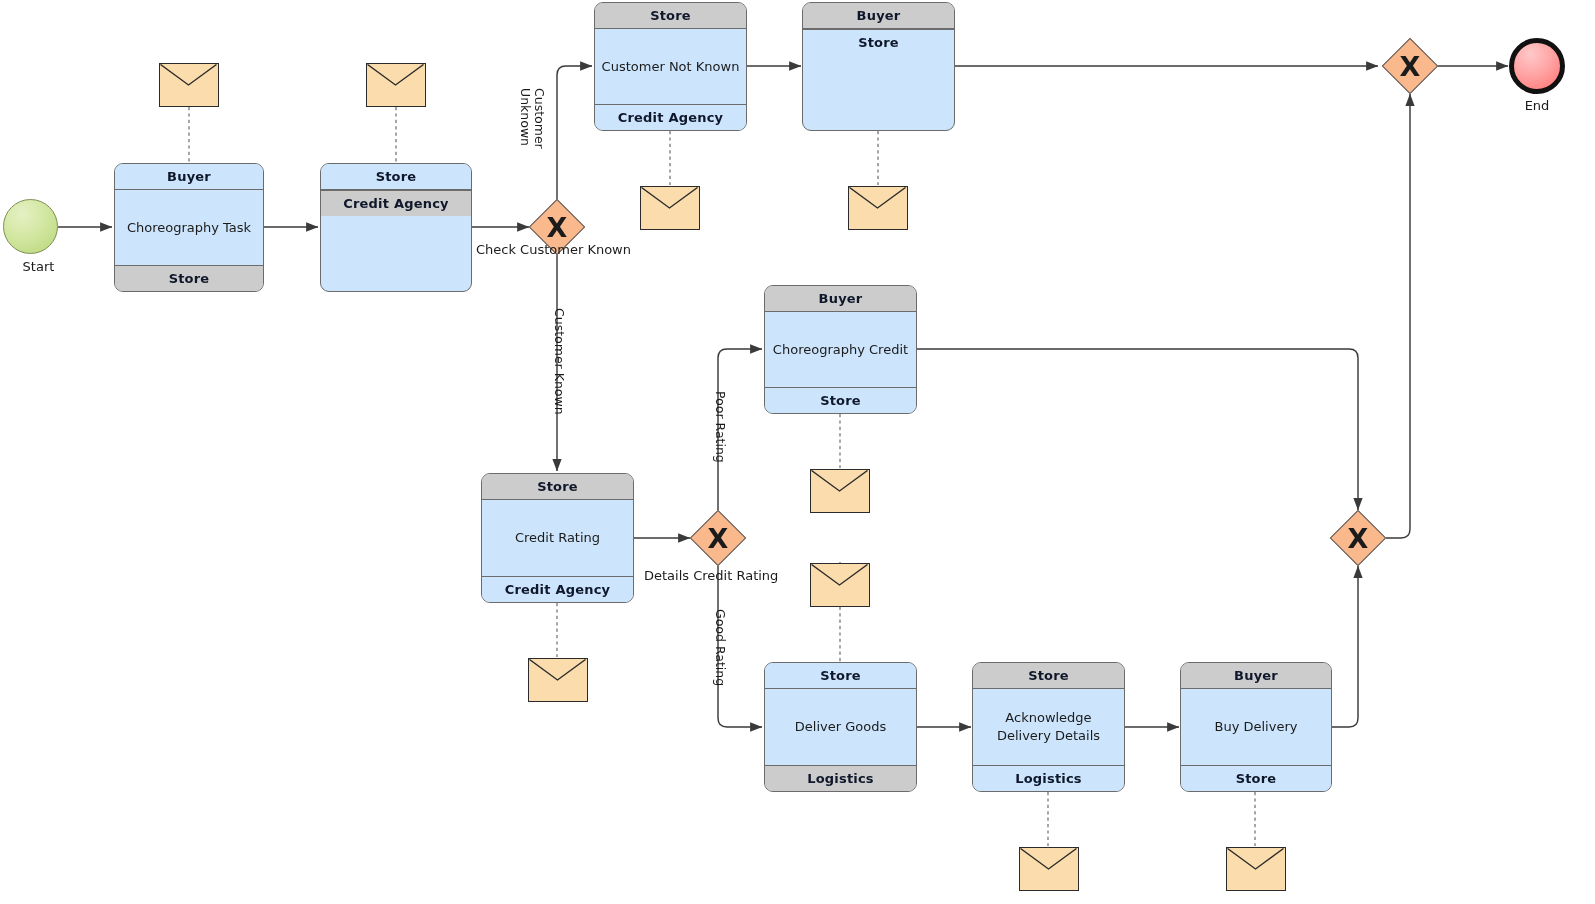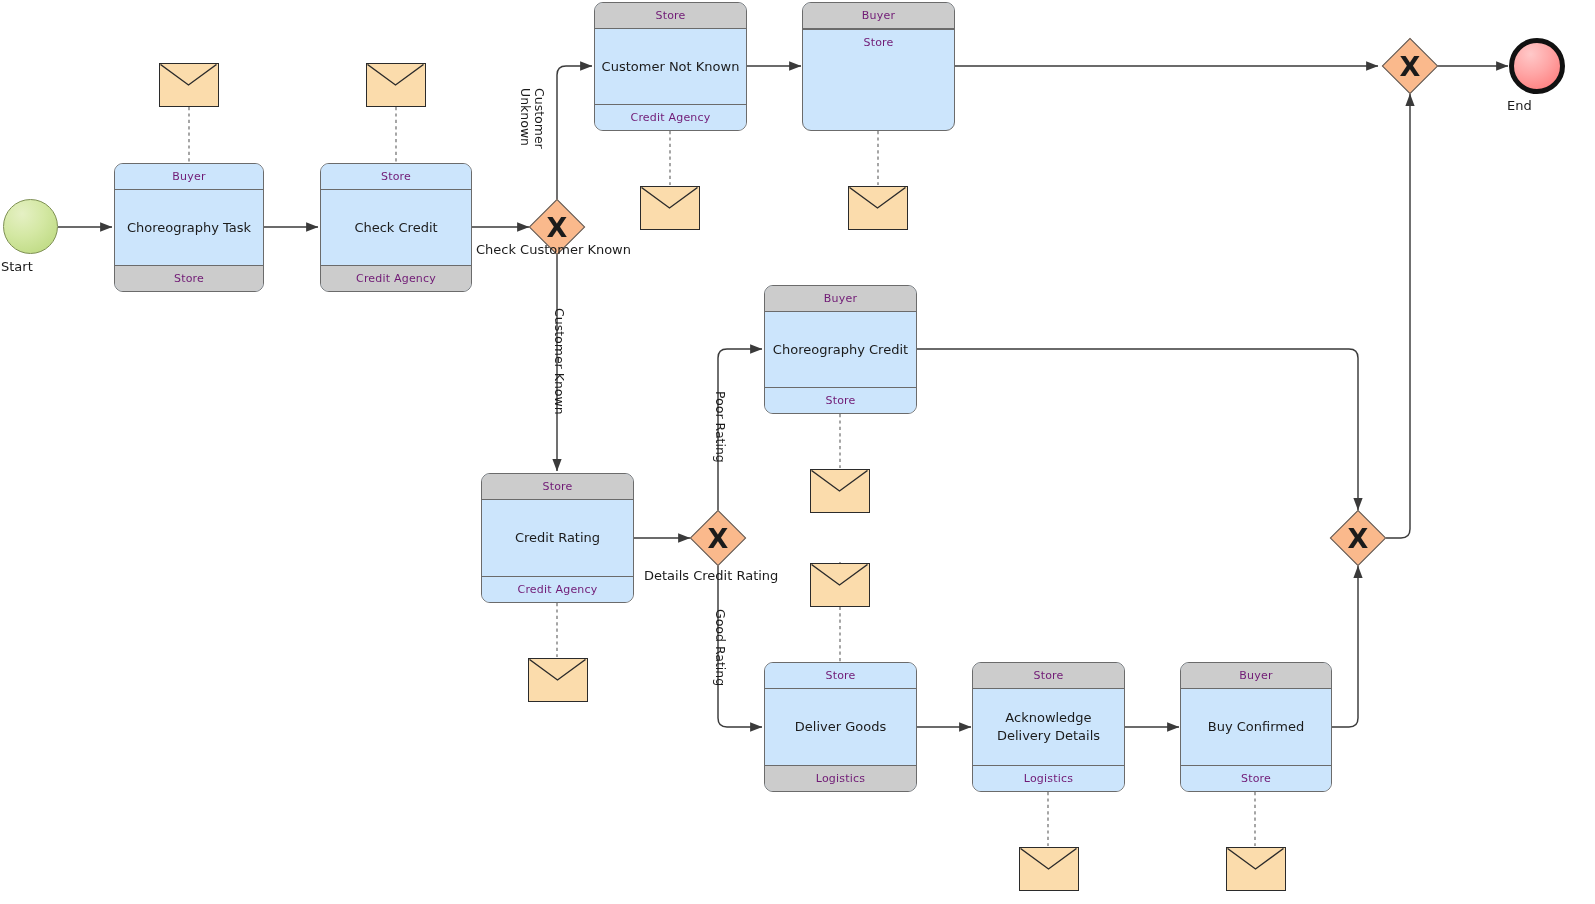--- a/index.html
+++ b/index.html
@@ -39,24 +39,25 @@
     flex-direction: column;
     box-shadow: 0 0 0 0 rgba(0,0,0,0);
   }
   .band {
     box-sizing: border-box;
     height: 26px;
     flex: 0 0 26px;
     display: flex;
     align-items: center;
     justify-content: center;
-    font-size: 11px;
-    color: #701a75;
+    font-size: 13px;
+    color: #0f172a;
     letter-spacing: .2px;
     white-space: nowrap;
+    font-weight: bold;
   }
   .band.top    { border-bottom: 1px solid #6b6b6b; }
   .band.bottom { border-top: 1px solid #6b6b6b; }
   .band.gray   { background: #cccccc; }
   .band.blue   { background: #cce5fc; }
   .ch-body {
     flex: 1 1 auto;
     background: #cce5fc;
     display: flex;
     align-items: center;
@@ -82,20 +83,21 @@
   }
   .event.end {
     border: 5px solid #111111;
     background: radial-gradient(circle at 36% 24%, #ffc9c9 0%, #ffa5a5 45%, #ff7272 100%);
   }
   .event-label {
     position: absolute;
     font-size: 13px;
     color: #1b1b1b;
     white-space: nowrap;
+    text-align: center;
   }
 
   
   .gateway {
     position: absolute;
     width: 56px;
     height: 56px;
   }
   .gateway .diamond {
     position: absolute;
@@ -205,21 +207,21 @@
       <path d="M878,131 L878,185"></path>
       <path d="M840,414 L840,468"></path>
       <path d="M557,603 L557,657"></path>
       <path d="M840,562 L840,662"></path>
       <path d="M1048,792 L1048,846"></path>
       <path d="M1255,792 L1255,846"></path>
     </g>
   </svg>
 
   <div class="event start" style="left:3px; top:199px; width:55px; height:55px;"></div>
-  <div class="event-label" style="left:1px; top:259px; width:61px;">Start</div>
+  <div class="event-label" style="left:8px; top:259px; width:61px;">Start</div>
 
   <div class="event end" style="left:1509px; top:38px; width:56px; height:56px;"></div>
   <div class="event-label" style="left:1507px; top:98px; width:60px;">End</div>
 
   <div class="gateway" style="left:529px; top:199px;">
     <div class="diamond"></div>
     <div class="xmark">X</div>
   </div>
   <div class="gw-label" style="left:476px; top:242px;">Check Customer Known</div>
 
@@ -240,21 +242,20 @@
   </div>
 
   <div class="ch-task" style="left:114px; top:163px; width:150px; height:129px;">
     <div class="band top blue">Buyer</div>
     <div class="ch-body">Choreography Task</div>
     <div class="band bottom gray">Store</div>
   </div>
 
   <div class="ch-task" style="left:320px; top:163px; width:152px; height:129px;">
     <div class="band top blue">Store</div>
-    <div class="ch-body">Check Credit</div>
     <div class="band bottom gray">Credit Agency</div>
   </div>
 
   <div class="ch-task" style="left:594px; top:2px; width:153px; height:129px;">
     <div class="band top gray">Store</div>
     <div class="ch-body">Customer Not Known</div>
     <div class="band bottom blue">Credit Agency</div>
   </div>
 
   <div class="ch-task" style="left:802px; top:2px; width:153px; height:129px;">
@@ -282,21 +283,21 @@
 
   <div class="ch-task" style="left:972px; top:662px; width:153px; height:130px;">
     <div class="band top gray">Store</div>
     <div class="ch-body">Acknowledge
 Delivery Details</div>
     <div class="band bottom blue">Logistics</div>
   </div>
 
   <div class="ch-task" style="left:1180px; top:662px; width:152px; height:130px;">
     <div class="band top gray">Buyer</div>
-    <div class="ch-body">Buy Confirmed</div>
+    <div class="ch-body">Buy Delivery</div>
     <div class="band bottom blue">Store</div>
   </div>
 
   <div class="envelope" style="left:159px; top:63px;">
     <svg width="57" height="41" viewBox="0 0 57 41">
         <path d="M0.5,0.5 L28.5,21 L56.5,0.5" fill="none" stroke="#2b2b2b" stroke-width="1.4"></path>
       </svg>
   </div>
   <div class="envelope" style="left:366px; top:63px;">
     <svg width="57" height="41" viewBox="0 0 57 41">

